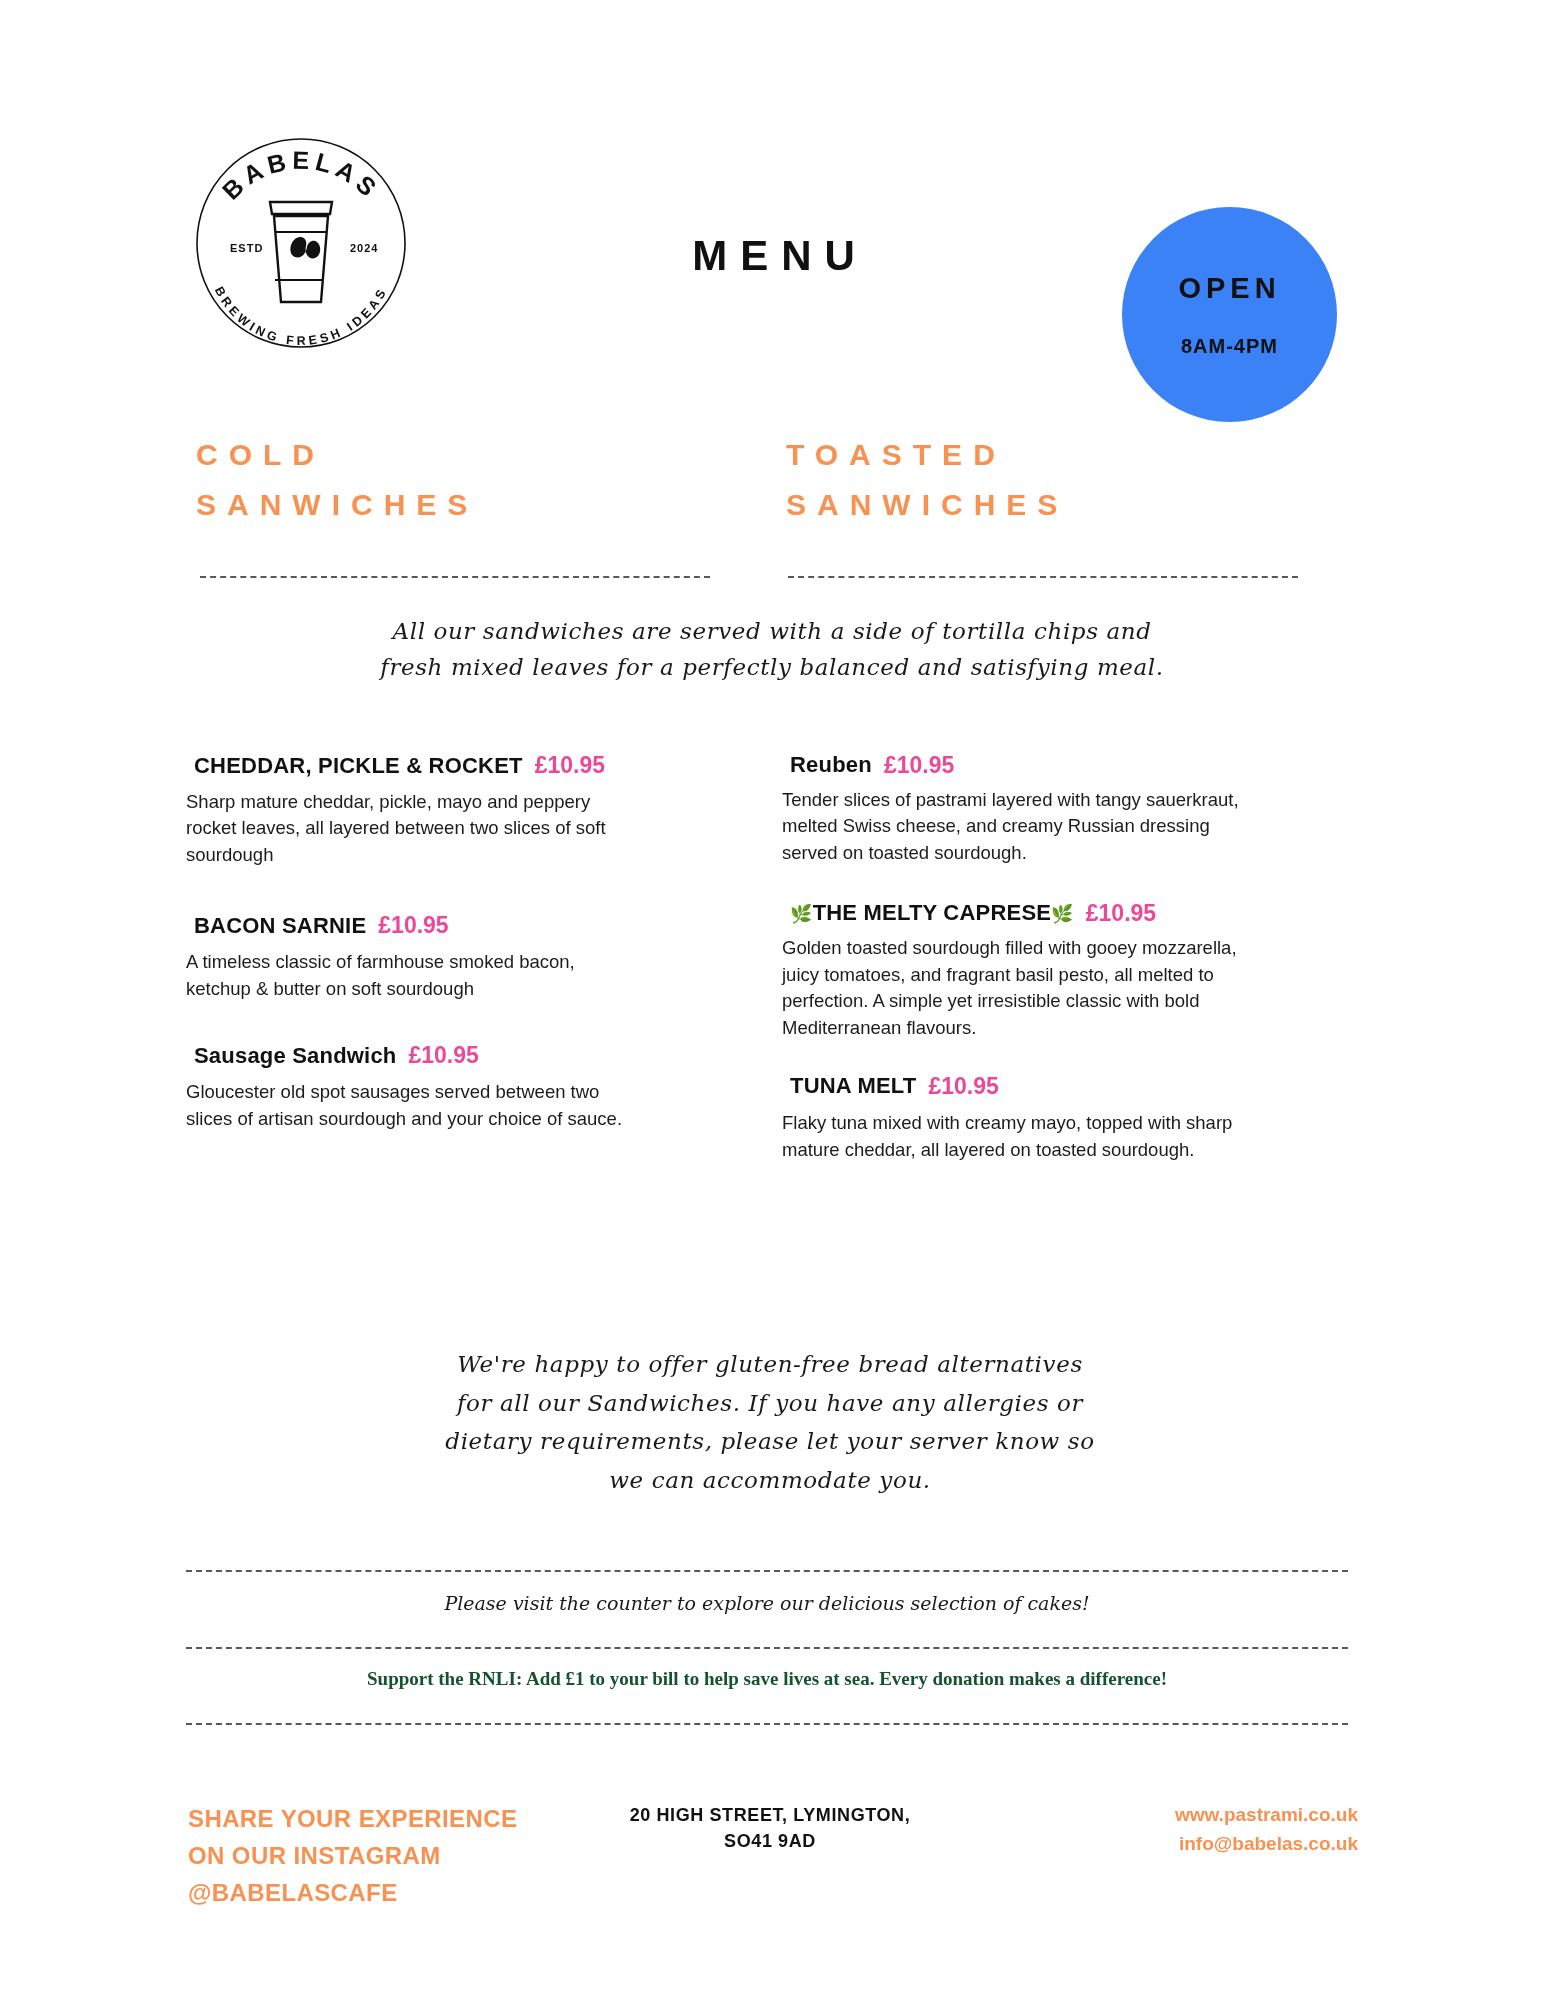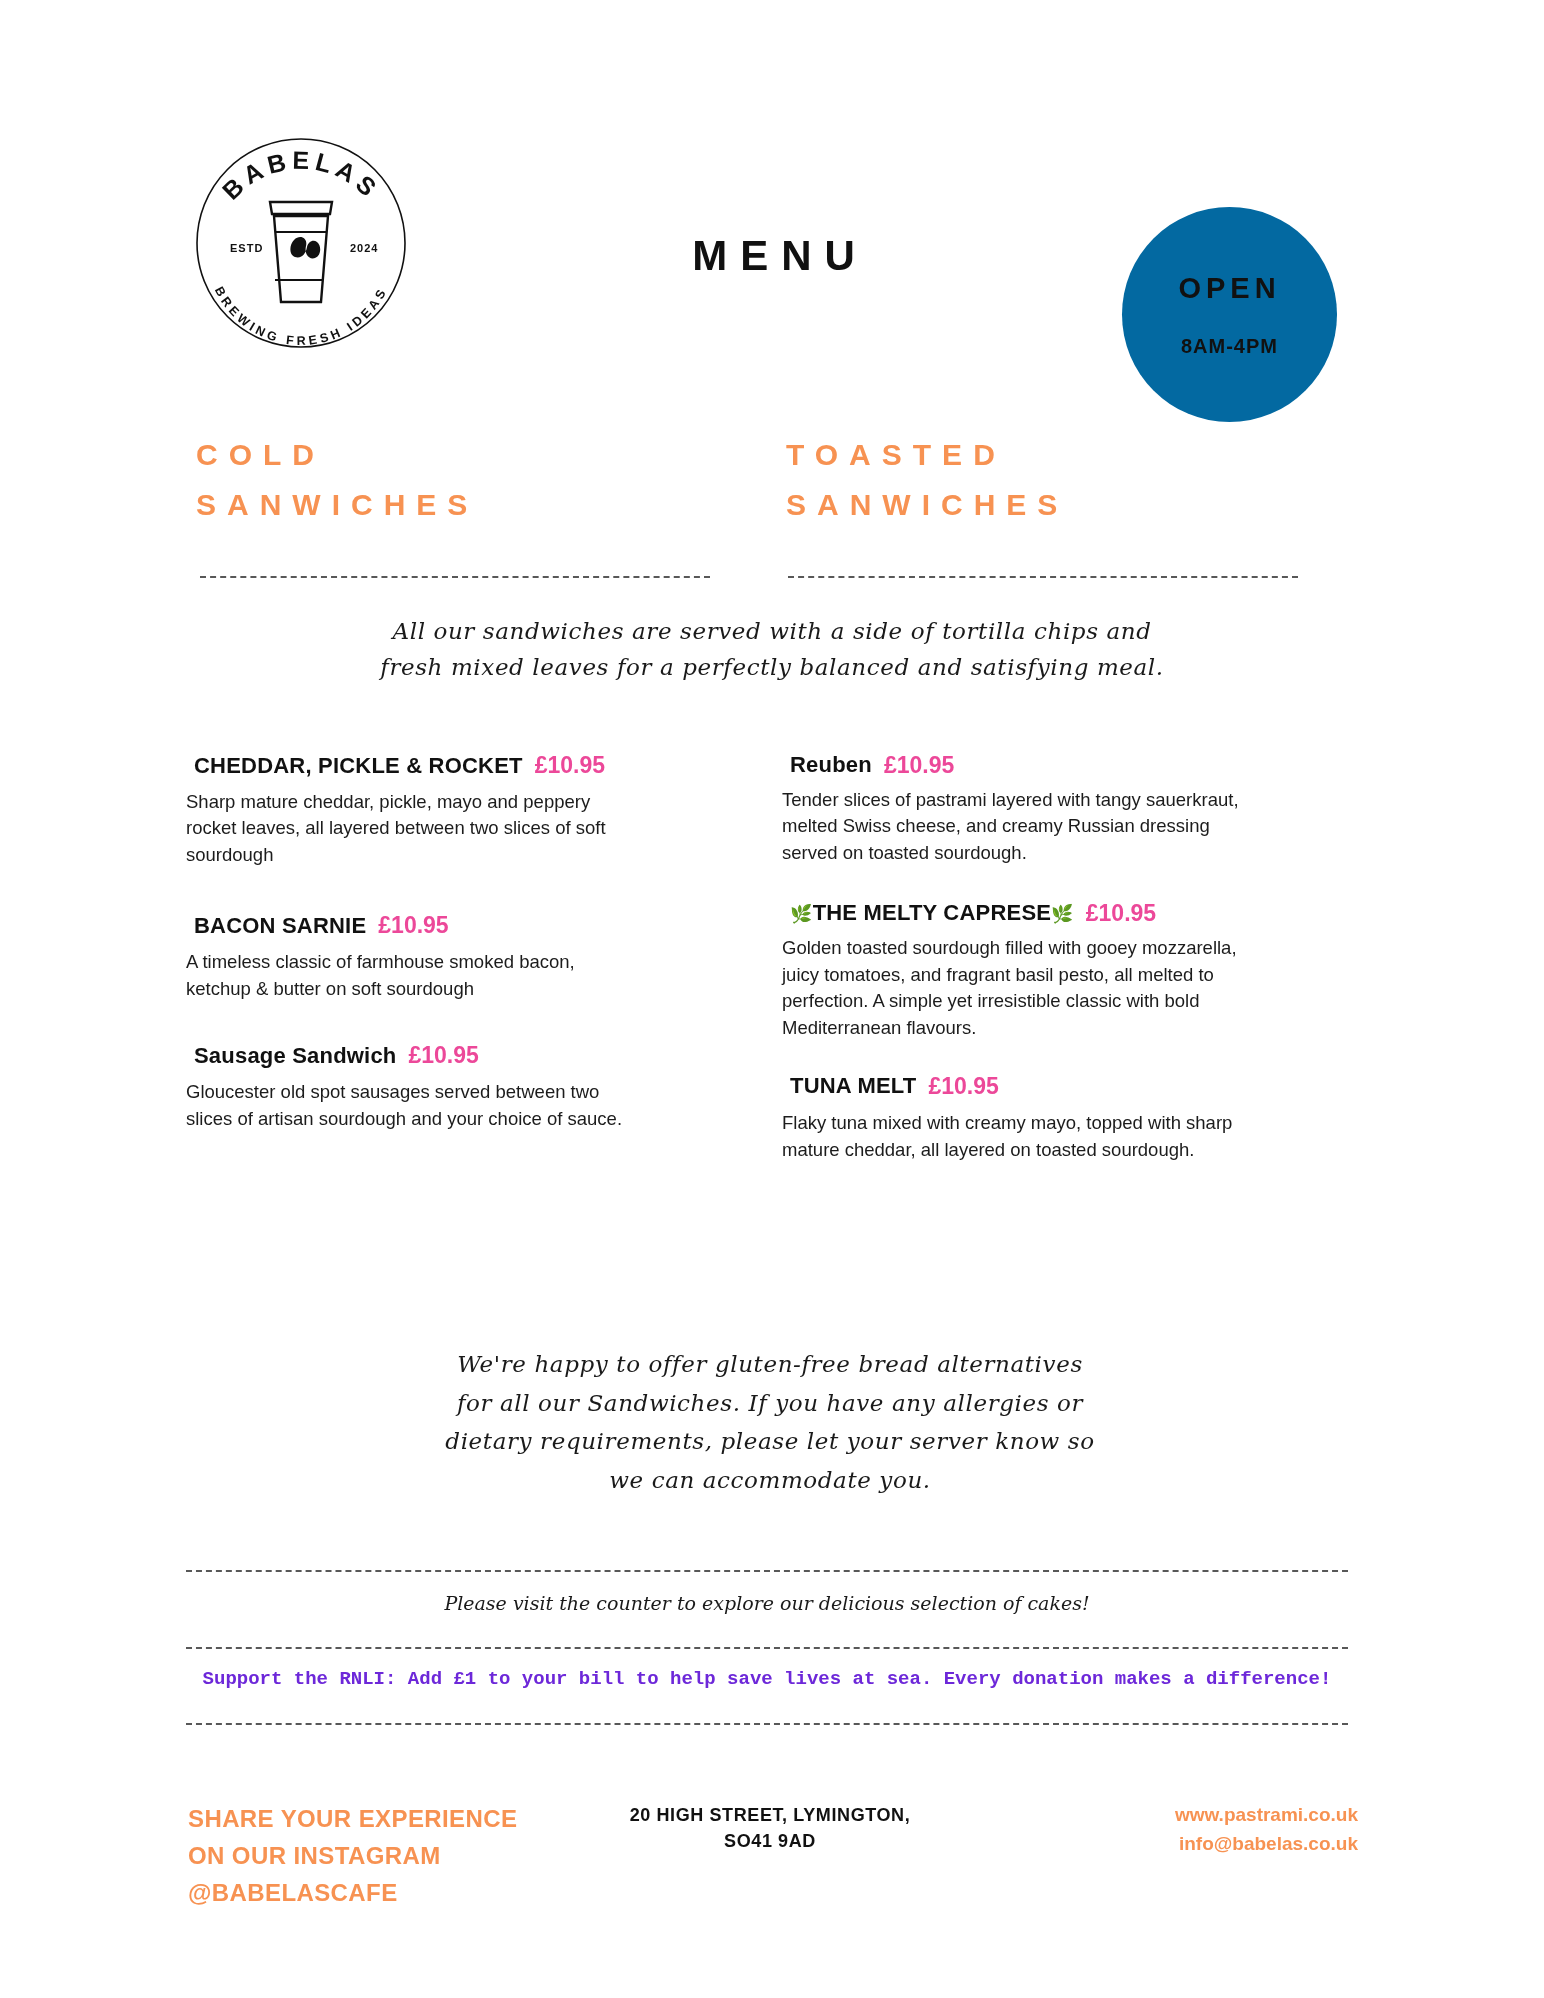--- a/index.html
+++ b/index.html
@@ -46,21 +46,21 @@
   }
 
   
   .open-badge {
     position: absolute;
     left: 1122px;
     top: 207px;
     width: 215px;
     height: 215px;
     border-radius: 50%;
-    background: #0369a1;
+    background: #3b82f6;
     display: flex;
     flex-direction: column;
     align-items: center;
     justify-content: center;
     gap: 16px;
   }
   .open-badge .open-word {
     font-weight: bold;
     font-size: 29px;
     letter-spacing: 5px;
@@ -188,24 +188,24 @@
     font-style: italic;
     font-size: 19px;
     color: #1a1a1a;
   }
   .rnli-note {
     position: absolute;
     left: 186px;
     top: 1668px;
     width: 1162px;
     text-align: center;
-    font-family: Liberation Mono, monospace;
+    font-family: Liberation Serif, serif;
     font-weight: bold;
     font-size: 19px;
-    color: #6d28d9;
+    color: #14532d;
   }
 
   
   .social {
     position: absolute;
     left: 188px;
     top: 1800px;
     font-weight: bold;
     font-size: 24px;
     line-height: 1.55;

